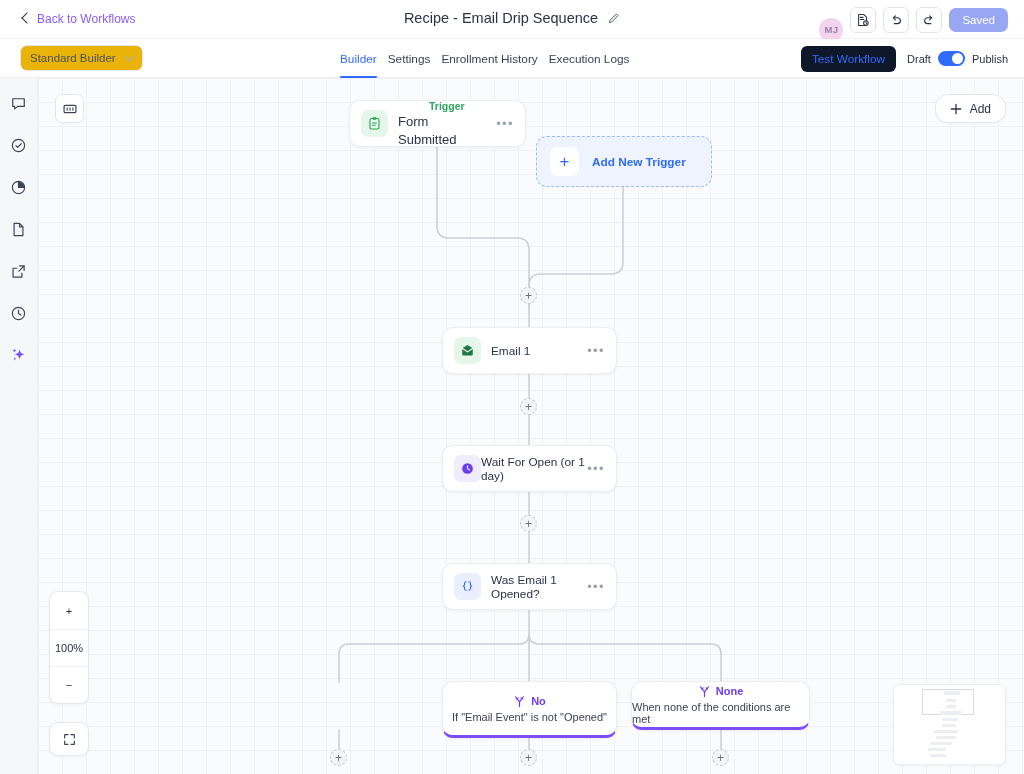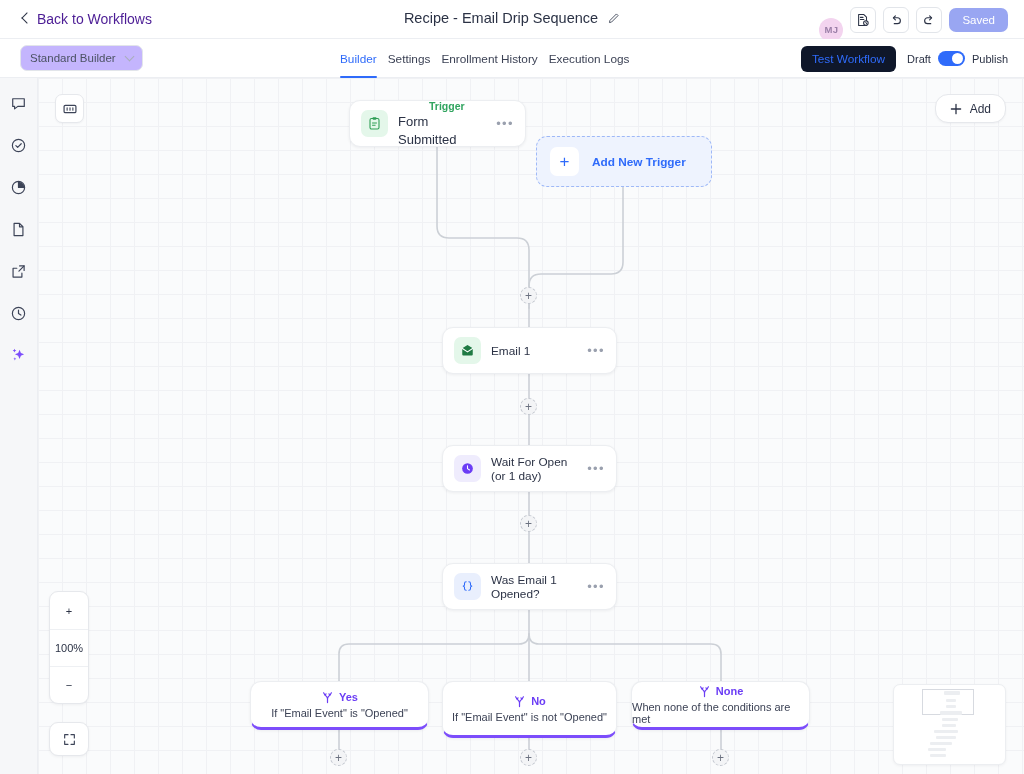--- a/index.html
+++ b/index.html
@@ -21,21 +21,21 @@
   .back-btn {
     display: flex; align-items: center; gap: 7px;
     margin-left: 20px; cursor: pointer;
   }
   .back-chev { width: 10px; height: 10px; position: relative; }
   .back-chev:before {
     content: ""; position: absolute; left: 3px; top: 0;
     width: 7px; height: 7px; border-left: 1.6px solid #2b3245;
     border-bottom: 1.6px solid #2b3245; transform: rotate(45deg);
   }
-  .back-label { font-size: 14px; color: #4c1d95; font-weight: 400; }
+  .back-label { font-size: 12px; color: #8b5cf6; font-weight: 400; }
 
   .title-wrap {
     position: absolute; left: 0; right: 0; top: 10px;
     display: flex; justify-content: center; align-items: center; gap: 9px;
     pointer-events: none;
   }
   .wf-title { font-size: 14.5px; color: #2b3245; font-weight: 400; }
   .pencil { width: 13px; height: 13px; pointer-events: auto; cursor: pointer; }
 
   .top-right {
@@ -59,21 +59,21 @@
   }
 
   
   .subbar {
     position: absolute; top: 39px; left: 0; width: 1024px; height: 39px;
     background: #fff; border-bottom: 1px solid #eceef2;
   }
   .builder-select {
     position: absolute; left: 20px; top: 6px;
     width: 123px; height: 26px; border: 1px solid #e2e5ea; border-radius: 7px;
-    background: #c4b5fd; display: flex; align-items: center;
+    background: #eab308; display: flex; align-items: center;
     padding: 0 9px; justify-content: space-between; cursor: pointer;
   }
   .builder-select span { font-size: 11.5px; color: #4b5263; }
   .chev-down {
     width: 7px; height: 7px; border-right: 1.3px solid #a8aebb;
     border-bottom: 1.3px solid #a8aebb; transform: rotate(45deg);
     margin-top: -3px;
   }
   .tabs {
     position: absolute; left: 340px; top: 0; height: 39px;
@@ -416,21 +416,21 @@
           <path d="M2.7 6.3L9 2.4l6.3 3.9v7.5a1.2 1.2 0 01-1.2 1.2H3.9a1.2 1.2 0 01-1.2-1.2z" fill="#1f7a43"></path>
           <path d="M2.9 6.6L9 10.6l6.1-4" stroke="#fff" stroke-width="1.3" stroke-linecap="round" stroke-linejoin="round"></path>
         </svg>
       </div>
       <div class="node-title" style="flex:1">Email 1</div>
       <div class="dots">•••</div>
     </div>
 
     <div class="edge-plus" style="left:482px; top:320px;">+</div>
 
-    <div class="node" style="left:404px; top:367px; width:175px; height:47px; padding:0 11px; gap:10px;">
+    <div class="node" style="left:404px; top:367px; width:175px; height:47px; padding:0 11px; ">
       <div class="node-ico ico-purple">
         <svg width="15" height="15" viewBox="0 0 18 18" fill="none">
           <circle cx="9" cy="9" r="6.4" fill="#6b3df5"></circle>
           <path d="M9 5.6V9.2l2.4 1.6" stroke="#fff" stroke-width="1.3" stroke-linecap="round" stroke-linejoin="round"></path>
         </svg>
       </div>
       <div class="node-title" style="flex:1">Wait For Open (or 1 day)</div>
       <div class="dots">•••</div>
     </div>
 
@@ -440,30 +440,20 @@
       <div class="node-ico ico-blue">
         <svg width="15" height="15" viewBox="0 0 18 18" fill="none">
           <path d="M7.4 3.4c-1.5 0-2 .6-2 1.9v1.5c0 1-.5 1.5-1.5 1.6v.2c1 .1 1.5.6 1.5 1.6v1.5c0 1.3.5 1.9 2 1.9" stroke="#2f6bfa" stroke-width="1.25" stroke-linecap="round" stroke-linejoin="round"></path>
           <path d="M10.6 3.4c1.5 0 2 .6 2 1.9v1.5c0 1 .5 1.5 1.5 1.6v.2c-1 .1-1.5.6-1.5 1.6v1.5c0 1.3-.5 1.9-2 1.9" stroke="#2f6bfa" stroke-width="1.25" stroke-linecap="round" stroke-linejoin="round"></path>
         </svg>
       </div>
       <div class="node-title" style="flex:1">Was Email 1 Opened?</div>
       <div class="dots">•••</div>
     </div>
 
-    <div class="branch" style="left:212px; top:603px; width:179px; height:49px;">
-      <div class="branch-head">
-        <svg width="13" height="13" viewBox="0 0 16 16" fill="none">
-          <path d="M8 14.2V9.6M8 9.6C8 7 5.9 6 4.6 4.4M8 9.6c0-2.6 2.1-3.6 3.4-5.2" stroke="#6b3df5" stroke-width="1.5" stroke-linecap="round"></path>
-          <path d="M3.2 2.2l1.5 2.4 1.5-1M12.8 2.2l-1.5 2.4-1.5-1" stroke="#6b3df5" stroke-width="1.5" stroke-linecap="round" stroke-linejoin="round"></path>
-        </svg>
-        <span class="branch-label">Yes</span>
-      </div>
-      <div class="branch-desc">If "Email Event" is "Opened"</div>
-    </div>
 
     <div class="branch" style="left:404px; top:603px; width:175px; height:57px;">
       <div class="branch-head">
         <svg width="13" height="13" viewBox="0 0 16 16" fill="none">
           <path d="M8 14.2V9.6M8 9.6C8 7 5.9 6 4.6 4.4M8 9.6c0-2.6 2.1-3.6 3.4-5.2" stroke="#6b3df5" stroke-width="1.5" stroke-linecap="round"></path>
           <path d="M3.2 2.2l1.5 2.4 1.5-1M12.8 2.2l-1.5 2.4-1.5-1" stroke="#6b3df5" stroke-width="1.5" stroke-linecap="round" stroke-linejoin="round"></path>
         </svg>
         <span class="branch-label">No</span>
       </div>
       <div class="branch-desc">If "Email Event" is not "Opened"</div>

